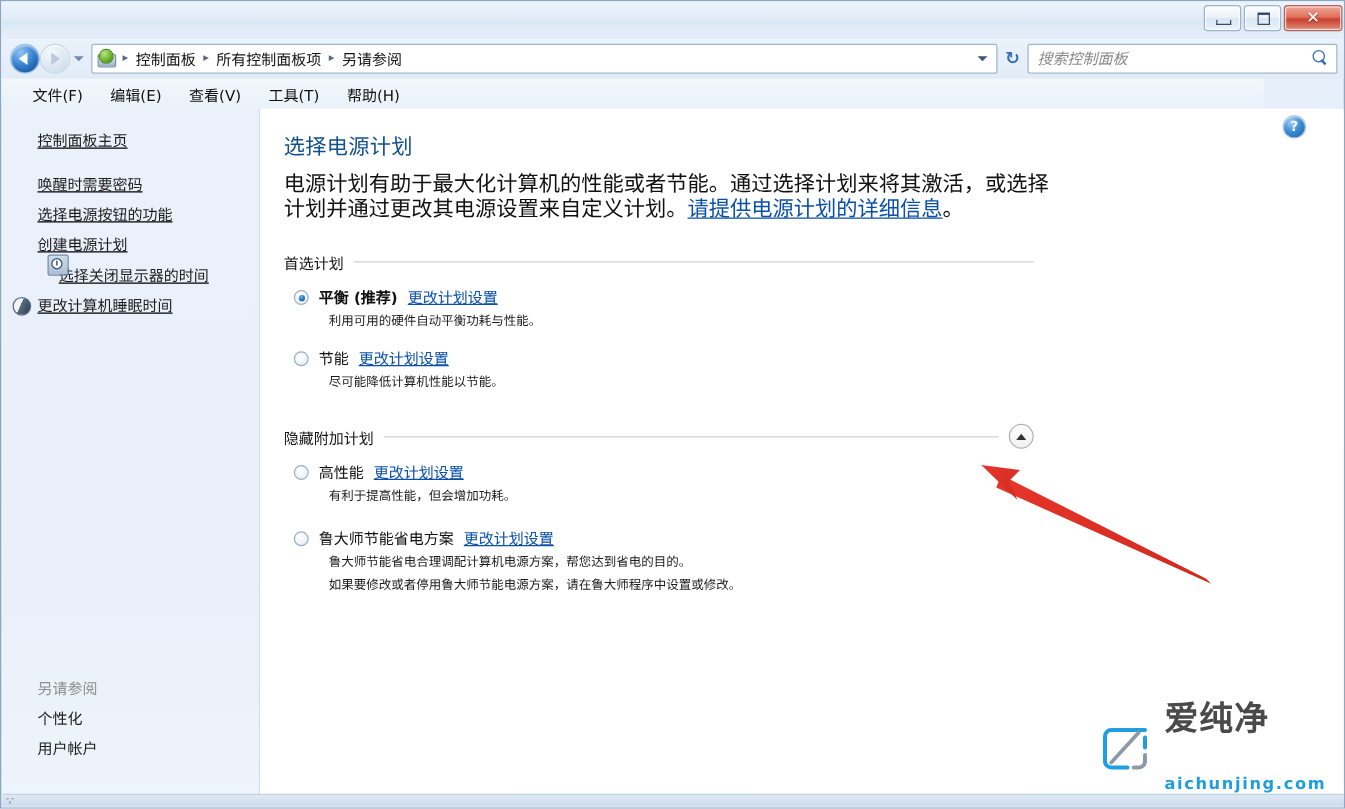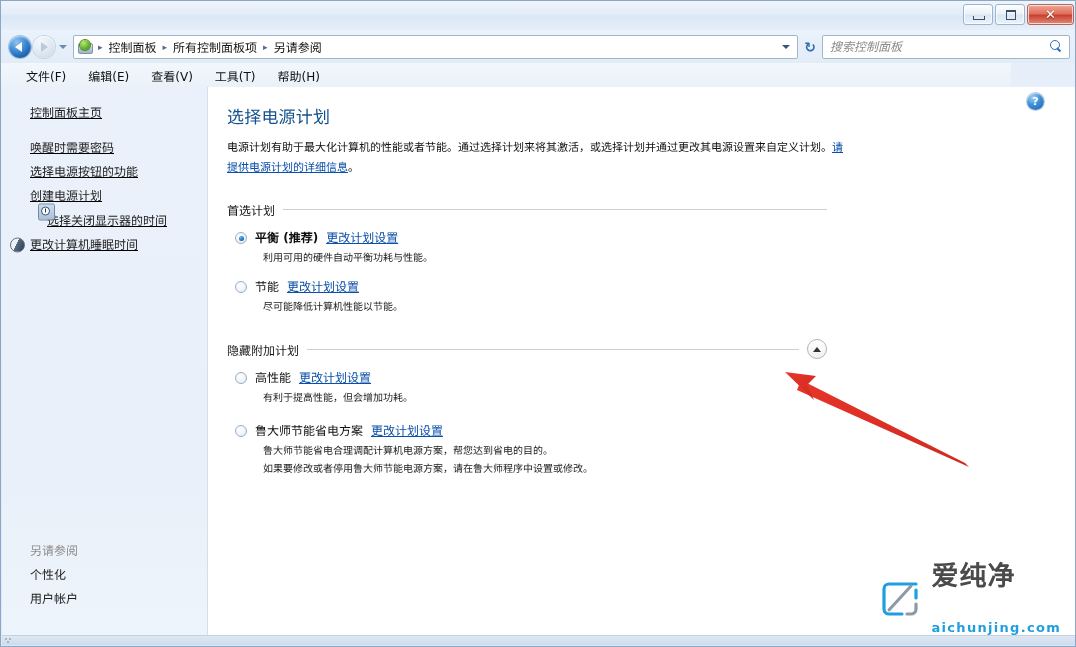--- a/index.html
+++ b/index.html
@@ -414,21 +414,21 @@
     padding: 16px 40px 0 18px;
   }
   h1.page-title {
     margin: 0 0 10px 0;
     font-size: 17px;
     font-weight: normal;
     color: #12508e;
     letter-spacing: .2px;
   }
   .intro {
-    font-size: 11px;
+    font-size: 17px;
     color: #111111;
     line-height: 20px;
     max-width: 620px;
     margin-bottom: 22px;
   }
   .intro a {
     color: #0a50a8;
     text-decoration: underline;
     cursor: default;
   }

